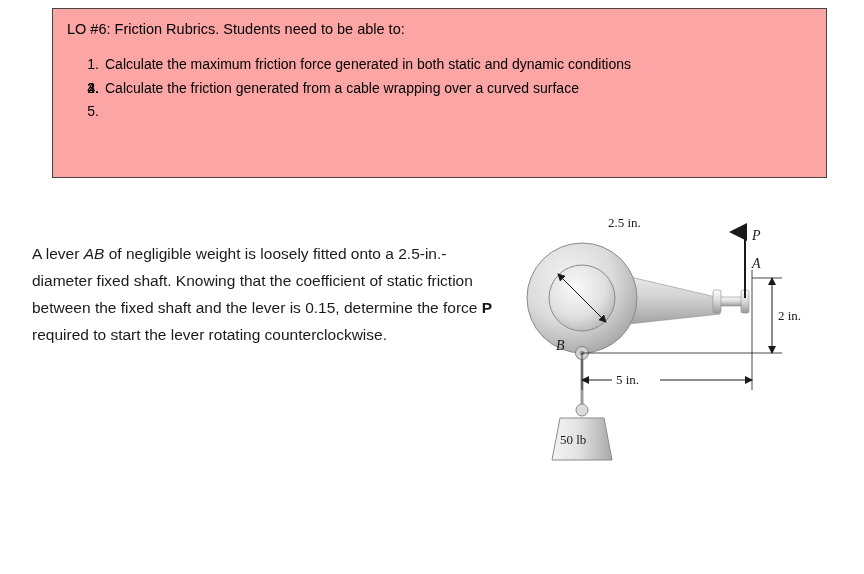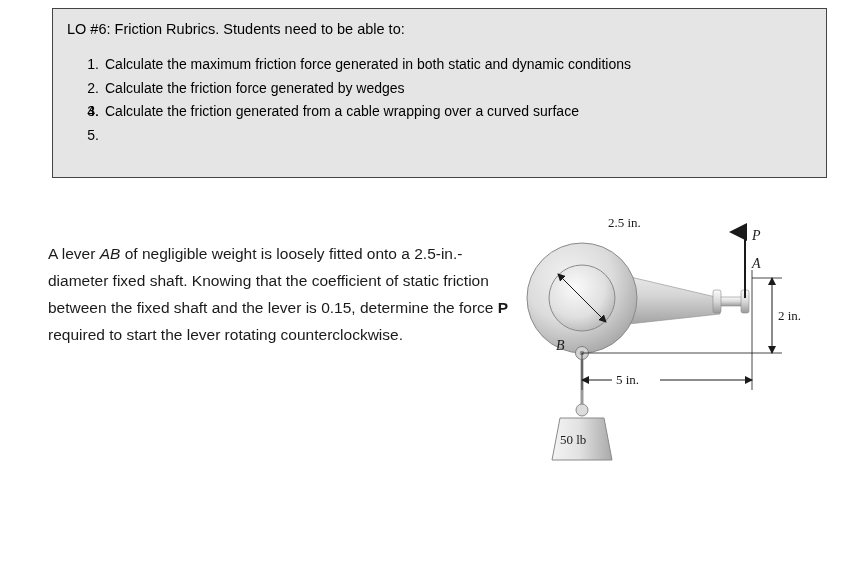--- a/index.html
+++ b/index.html
@@ -18,21 +18,21 @@
 
   
   #lo-box {
     position: absolute;
     left: 52px;
     top: 8px;
     width: 775px;
     height: 170px;
     border: 1px solid #444;
     box-sizing: border-box;
-    background: #e5e5e5;
+    background: #fca5a5;
   }
   #lo-title {
     position: absolute;
     left: 14px;
     top: 12px;
     font-size: 14.5px;
     color: #000;
     white-space: nowrap;
   }
   #lo-list {
@@ -61,21 +61,20 @@
 
   
   #problem-text {
     position: absolute;
     left: 32px;
     top: 240px;
     width: 470px;
     font-size: 15.5px;
     line-height: 27px;
     color: #1a1a1a;
-    margin-left: 16px;
   }
   #problem-text i { font-style: italic; }
   #problem-text b { font-weight: bold; }
 
   
   #figure {
     position: absolute;
     left: 520px;
     top: 210px;
     width: 330px;
@@ -100,21 +99,20 @@
 
 <div id="lo-box">
   <div id="lo-title">LO #6: Friction Rubrics. Students need to be able to:</div>
   <ul id="lo-list">
     <li>
       <span class="num">1.</span>
       <span>Calculate the maximum friction force generated in both static and dynamic conditions</span>
     </li>
     <li>
       <span class="num">2.</span>
-      <span>Calculate the friction force generated by wedges</span>
     </li>
     <li>
       <span class="num">3.</span>
     </li>
     <li>
       <span class="num">4.</span>
       <span>Calculate the friction generated from a cable wrapping over a curved surface</span>
     </li>
     <li>
       <span class="num">5.</span>

